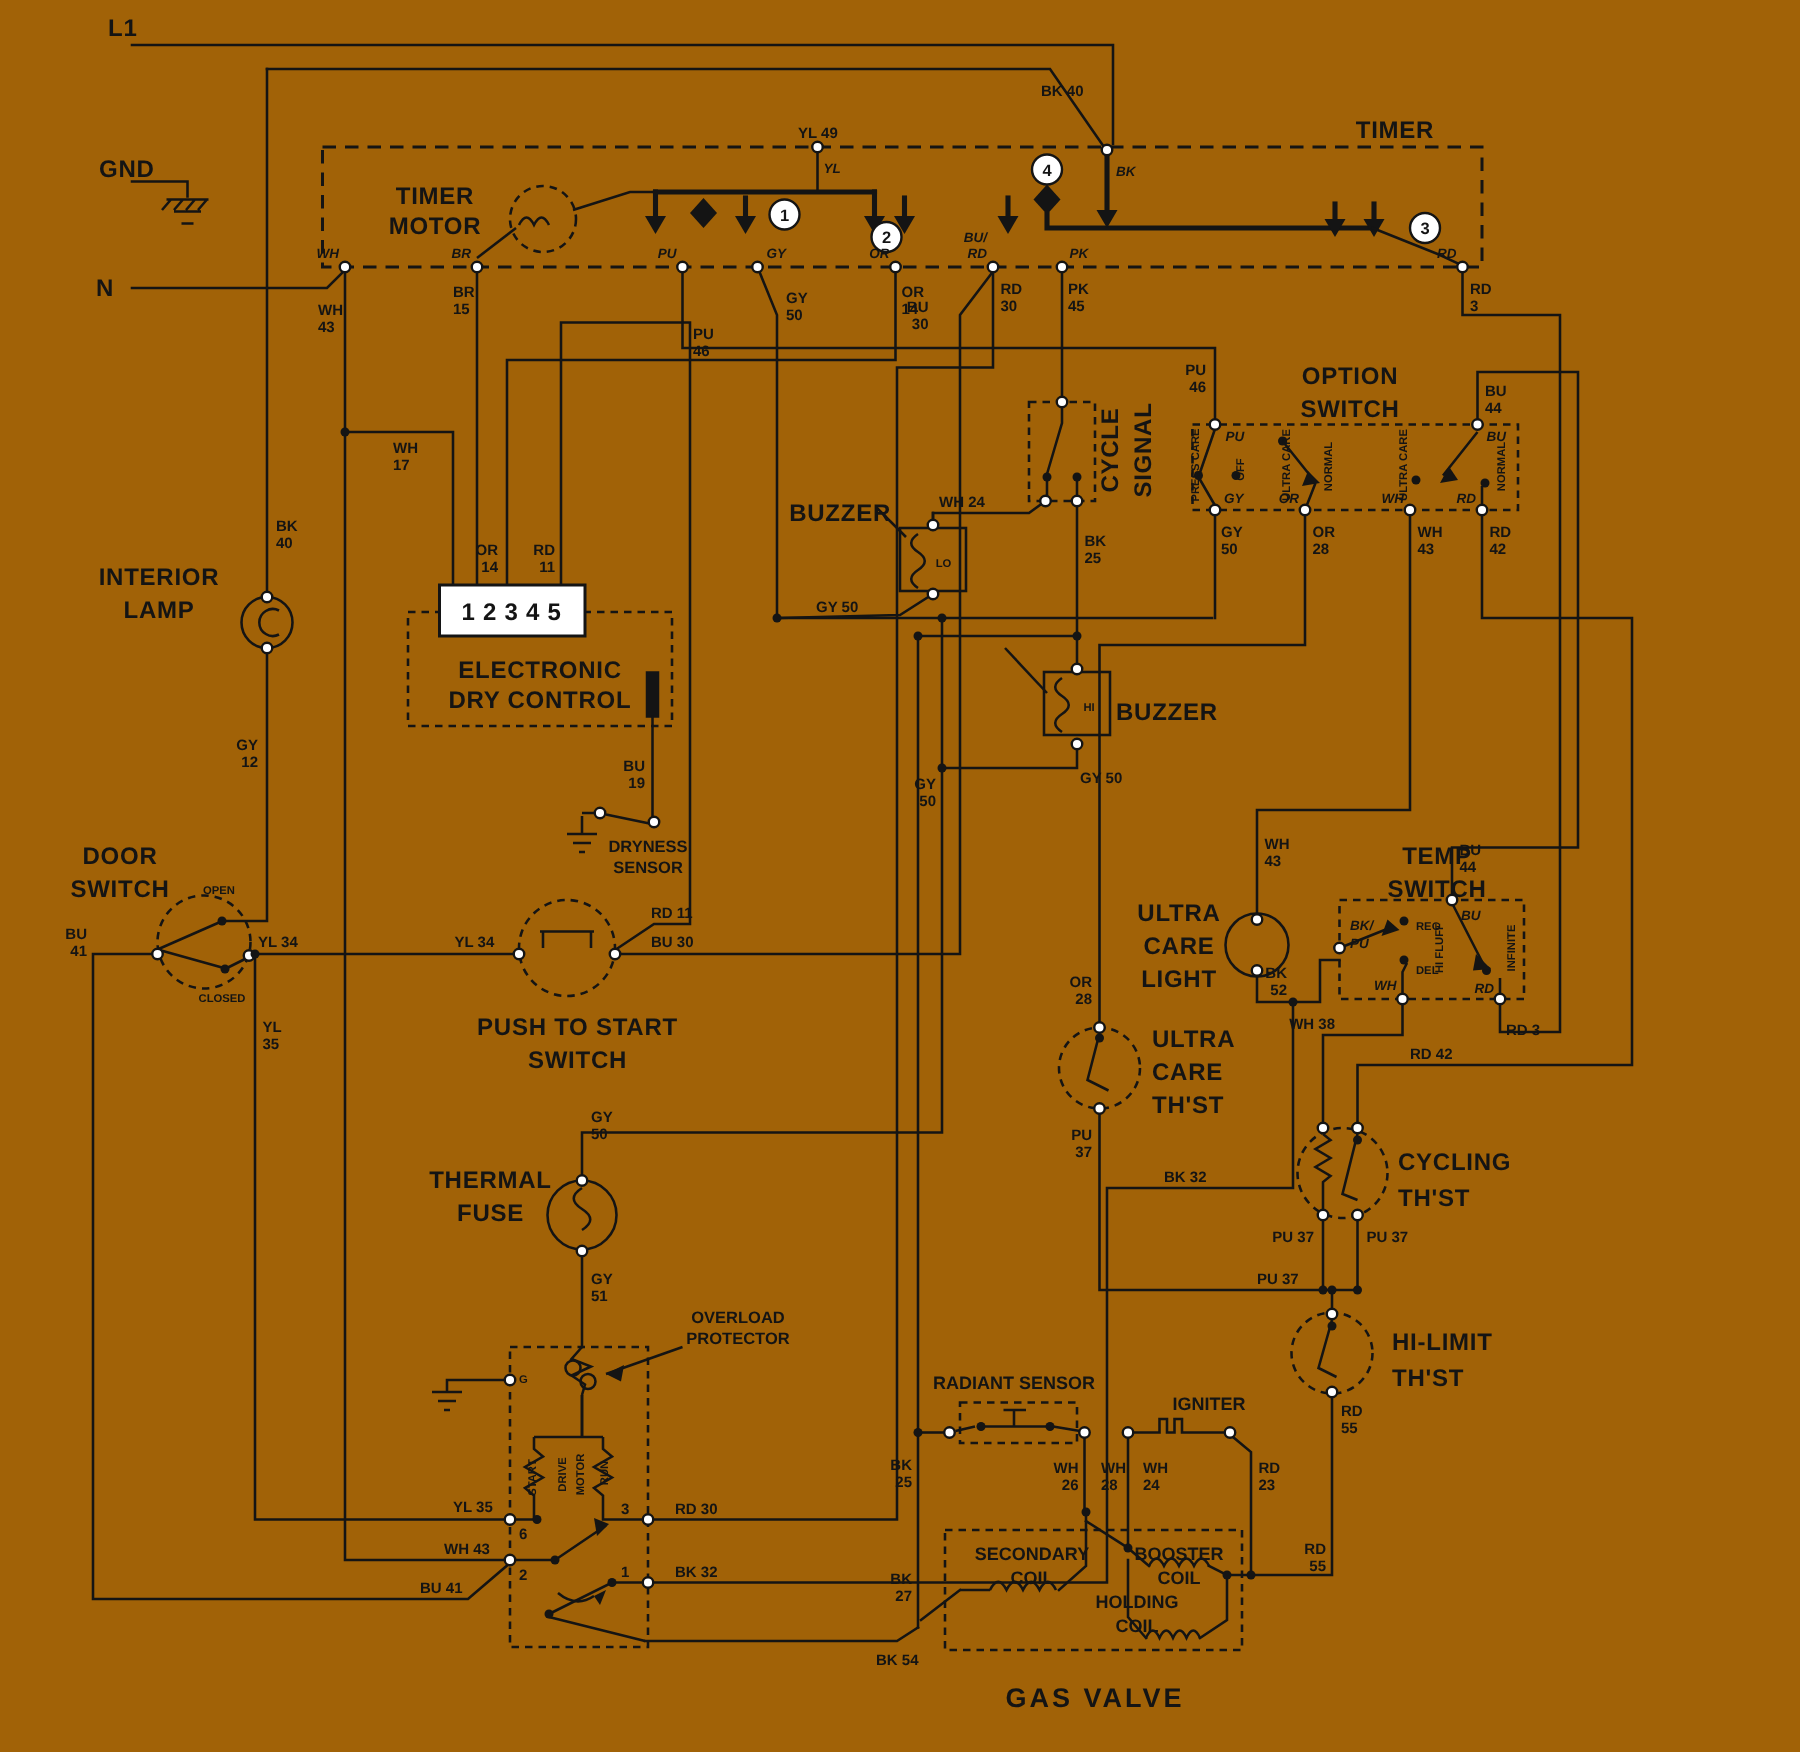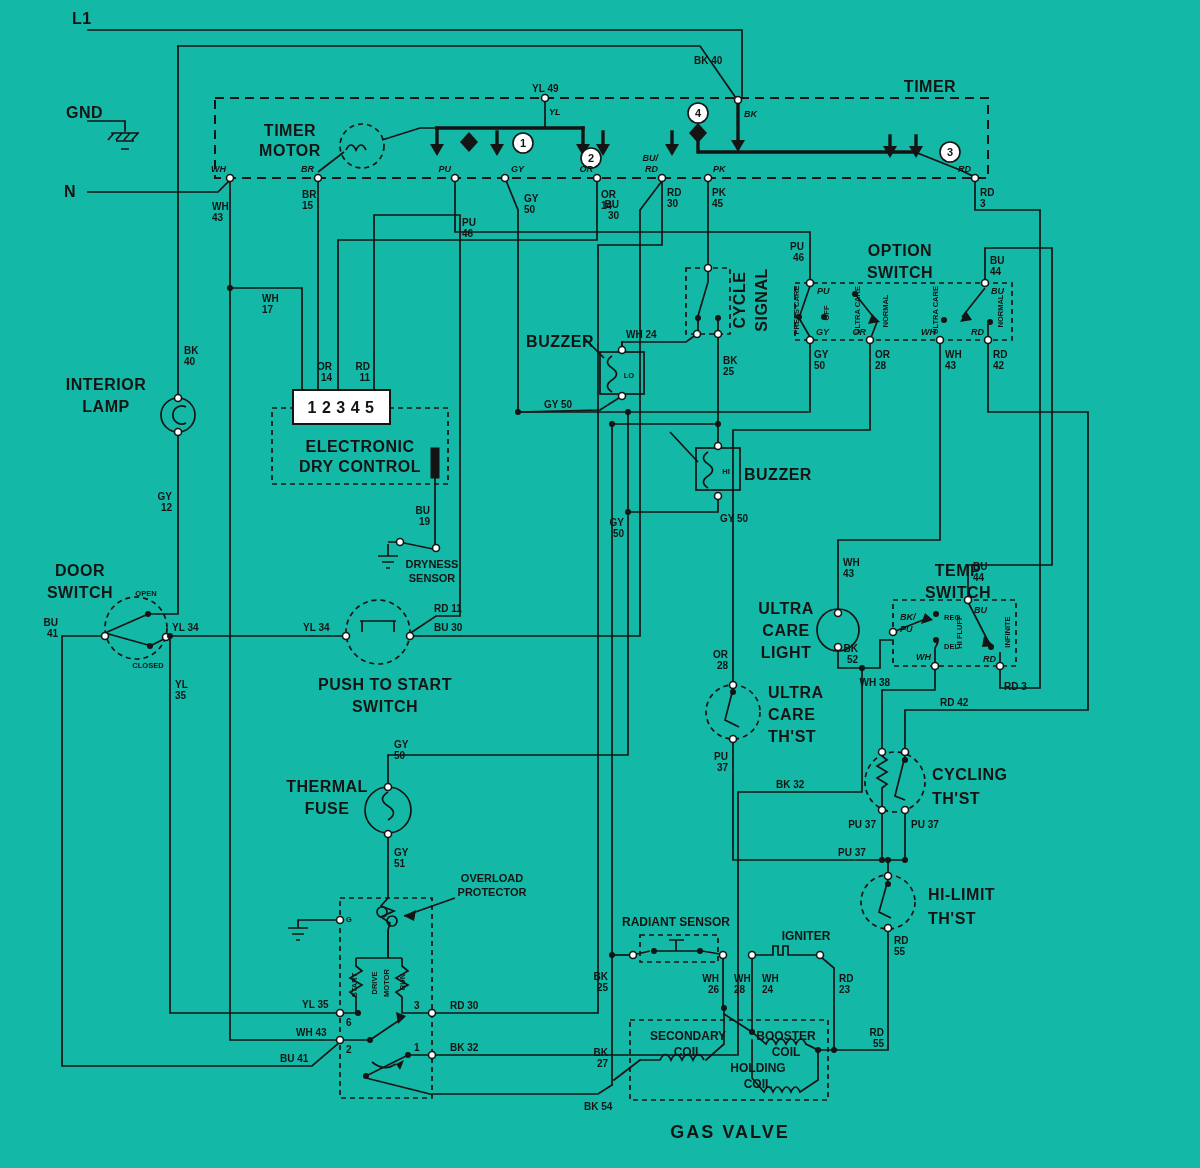--- a/index.html
+++ b/index.html
@@ -1,16 +1,16 @@
 <!DOCTYPE html>
 <html><head>
 <meta charset="utf-8">
 <style>
   html,body{margin:0;padding:0;background:#e8e8e8;}
-  #stage{position:relative;width:1200px;height:1168px;background:#14b8a6;margin:0 auto;
+  #stage{position:relative;width:1200px;height:1168px;background:#a16207;margin:0 auto;
          font-family:"Liberation Sans",sans-serif;}
   svg{position:absolute;left:0;top:0;}
   .wire{stroke:#141414;fill:none;stroke-width:1.7;stroke-linecap:square;stroke-linejoin:miter;}
   .bold{stroke:#141414;fill:none;stroke-width:3.4;stroke-linecap:square;}
   .dash{stroke:#141414;fill:none;stroke-width:2;stroke-dasharray:9 6;}
   .dash2{stroke:#141414;fill:none;stroke-width:1.7;stroke-dasharray:5 4;}
   .sym{stroke:#141414;fill:none;stroke-width:1.7;}
   .term{fill:#ffffff;stroke:#141414;stroke-width:1.6;}
   .dot{fill:#141414;stroke:none;}
   .tri{fill:#141414;stroke:none;}

